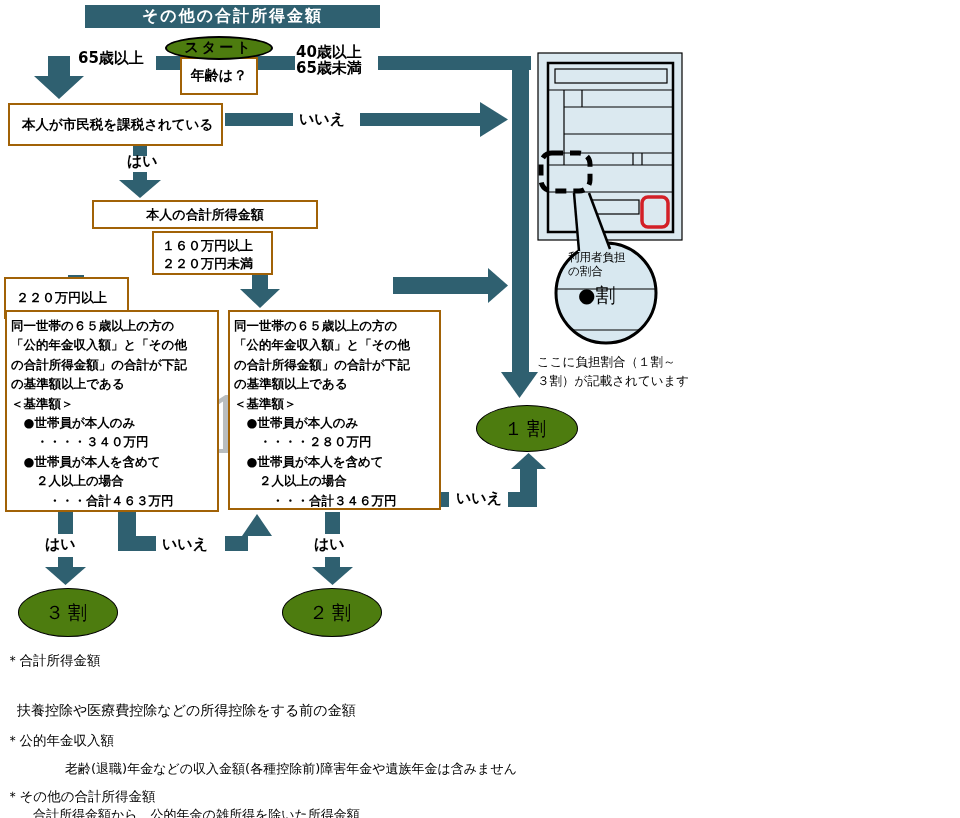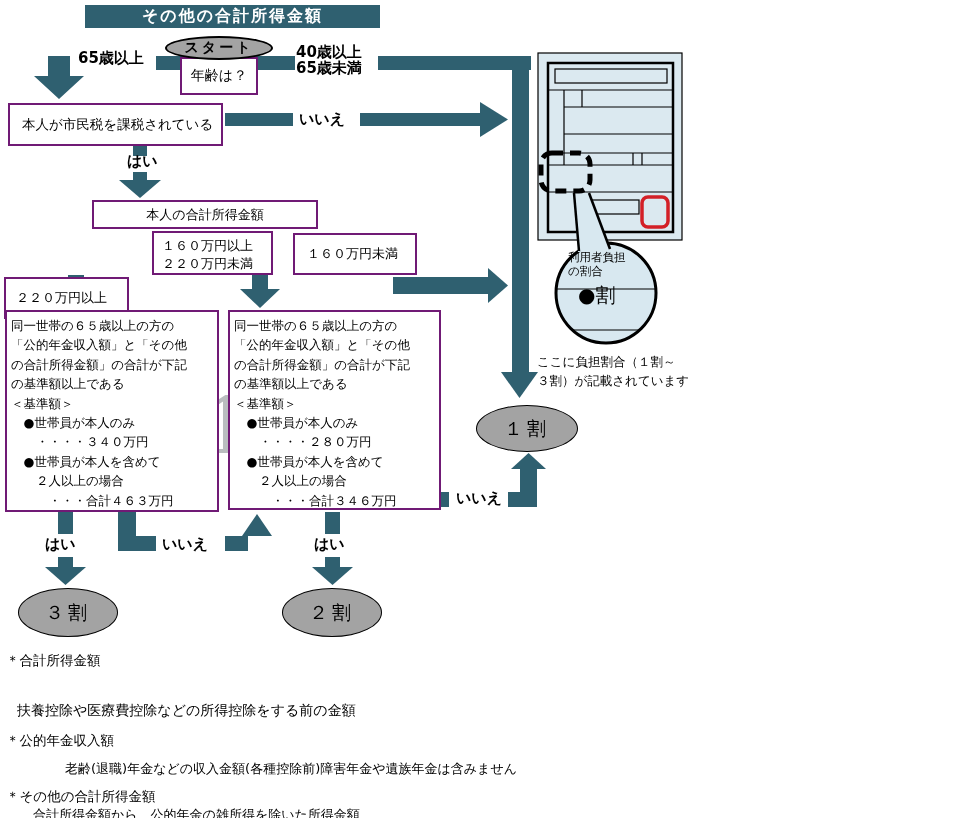--- a/index.html
+++ b/index.html
@@ -1,22 +1,22 @@
 <!DOCTYPE html>
 <html><head>
 <meta charset="utf-8">
 <style>
   html,body{margin:0;padding:0;background:#fff;}
   #canvas{position:relative;width:960px;height:818px;background:#fff;overflow:hidden;
           font-family:"DejaVu Sans",sans-serif;color:#000;}
   .abs{position:absolute;}
   .svg-layer{position:absolute;left:0;top:0;z-index:1;}
   .wm{position:absolute;z-index:0;color:#b9bdbf;font-size:78px;font-family:"DejaVu Serif",serif;}
-  .node{position:absolute;z-index:2;background:#fff;border:2px solid #701a75;box-sizing:border-box;}
-  .ellipse{position:absolute;z-index:3;background:#a3a3a3;border:1px solid #000000;border-radius:50%;
+  .node{position:absolute;z-index:2;background:#fff;border:2px solid #a16207;box-sizing:border-box;font-weight:bold;}
+  .ellipse{position:absolute;z-index:3;background:#4d7c0f;border:1px solid #000000;border-radius:50%;
            box-sizing:border-box;display:flex;align-items:center;justify-content:center;}
   .lbl{position:absolute;z-index:2;font-weight:bold;white-space:nowrap;}
   .txt{position:absolute;z-index:4;white-space:pre-line;}
   .center{display:flex;align-items:center;justify-content:center;}
 </style>
 </head>
 <body>
 
 <div id="canvas">
 
@@ -109,21 +109,20 @@
   <div class="ellipse" style="left:165px;top:36px;width:108px;height:24px;border-width:2px;font-size:14px;font-weight:bold;letter-spacing:3px;">スタート</div>
 
   <div class="node" style="left:8px;top:103px;width:215px;height:43px;display:flex;align-items:center;padding-left:12px;font-size:13.5px;">本人が市民税を課税されている</div>
   <div class="lbl" style="left:299px;top:110px;font-size:15px;">いいえ</div>
   <div class="lbl" style="left:127px;top:152px;font-size:15px;">はい</div>
 
   <div class="node center" style="left:92px;top:200px;width:226px;height:29px;font-size:13px;">本人の合計所得金額</div>
   <div class="node" style="left:4px;top:231px;width:125px;height:42px;display:flex;align-items:center;padding-left:10px;font-size:13px;margin-top:46px;">２２０万円以上</div>
   <div class="node txt" style="left:152px;top:231px;width:121px;height:44px;padding:4px 0 0 8px;font-size:13px;line-height:18px;">１６０万円以上
 ２２０万円未満</div>
-  <div class="node" style="left:293px;top:233px;width:124px;height:42px;display:flex;align-items:center;padding-left:12px;font-size:13px;">１６０万円未満</div>
 
   <div class="node txt" style="left:5px;top:310px;width:214px;height:202px;padding:4px 2px 0 4px;font-size:12.5px;line-height:19.4px;">同一世帯の６５歳以上の方の
 「公的年金収入額」と「その他
 の合計所得金額」の合計が下記
 の基準額以上である
 ＜基準額＞
 　●世帯員が本人のみ
 　　・・・・３４０万円
 　●世帯員が本人を含めて
 　　２人以上の場合

